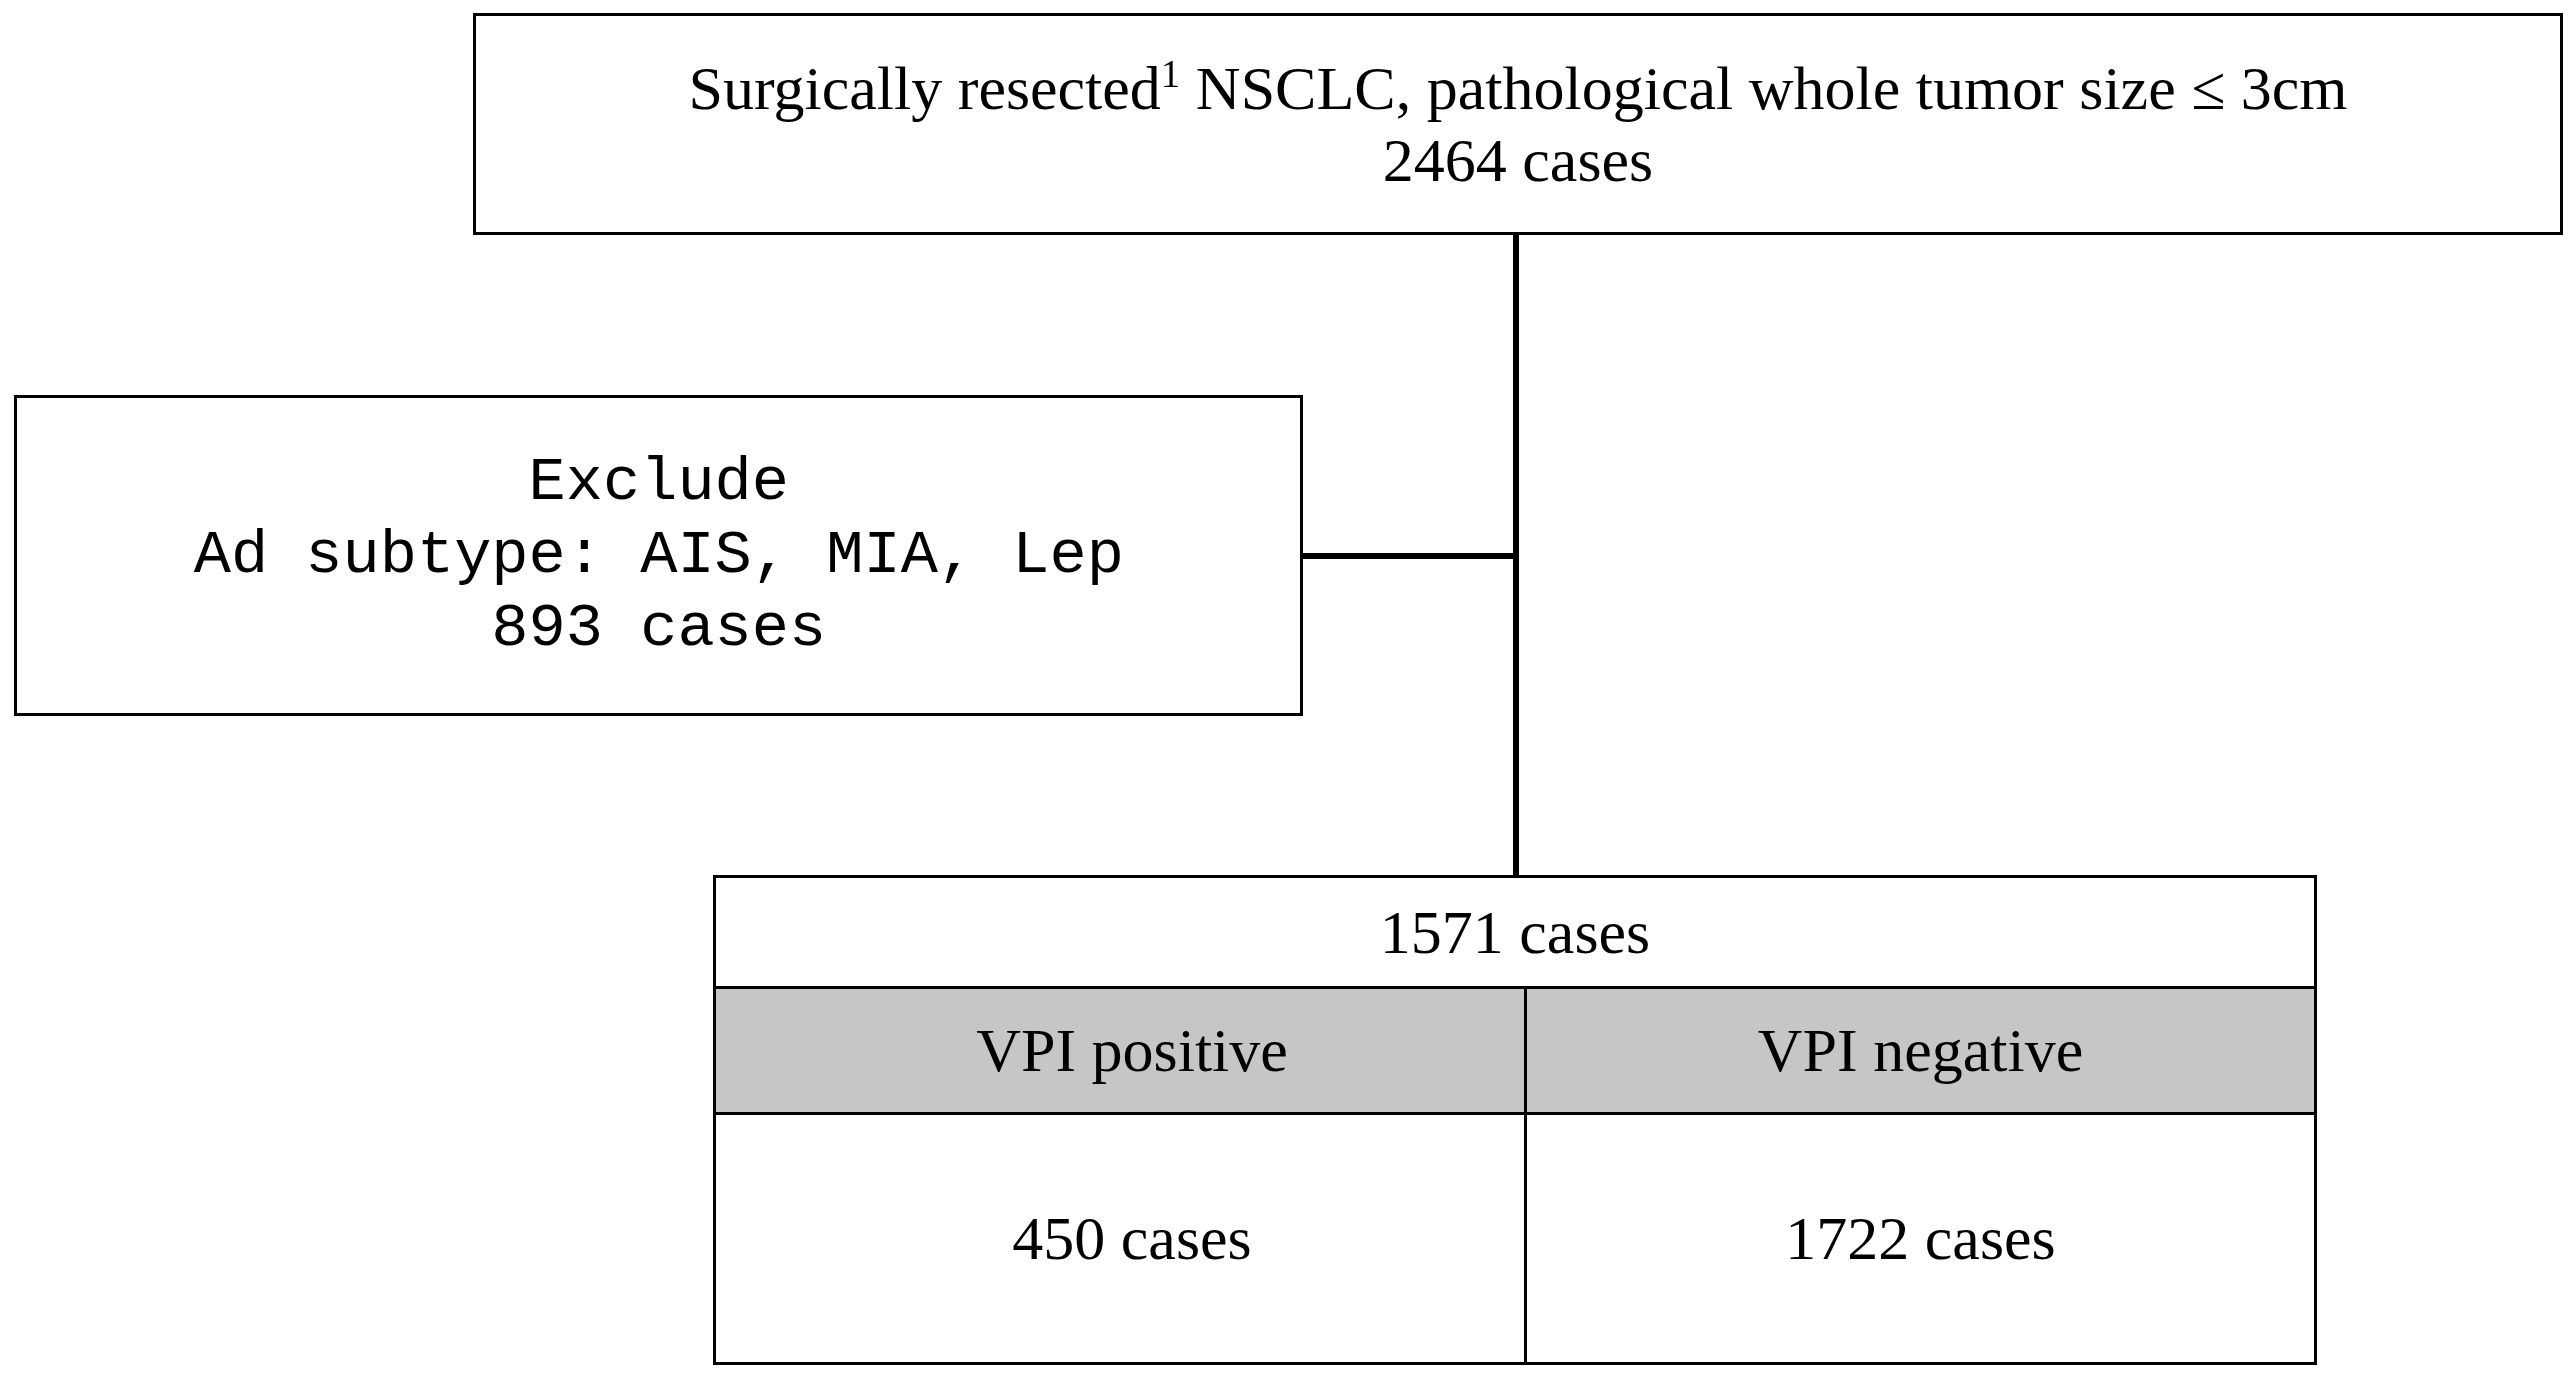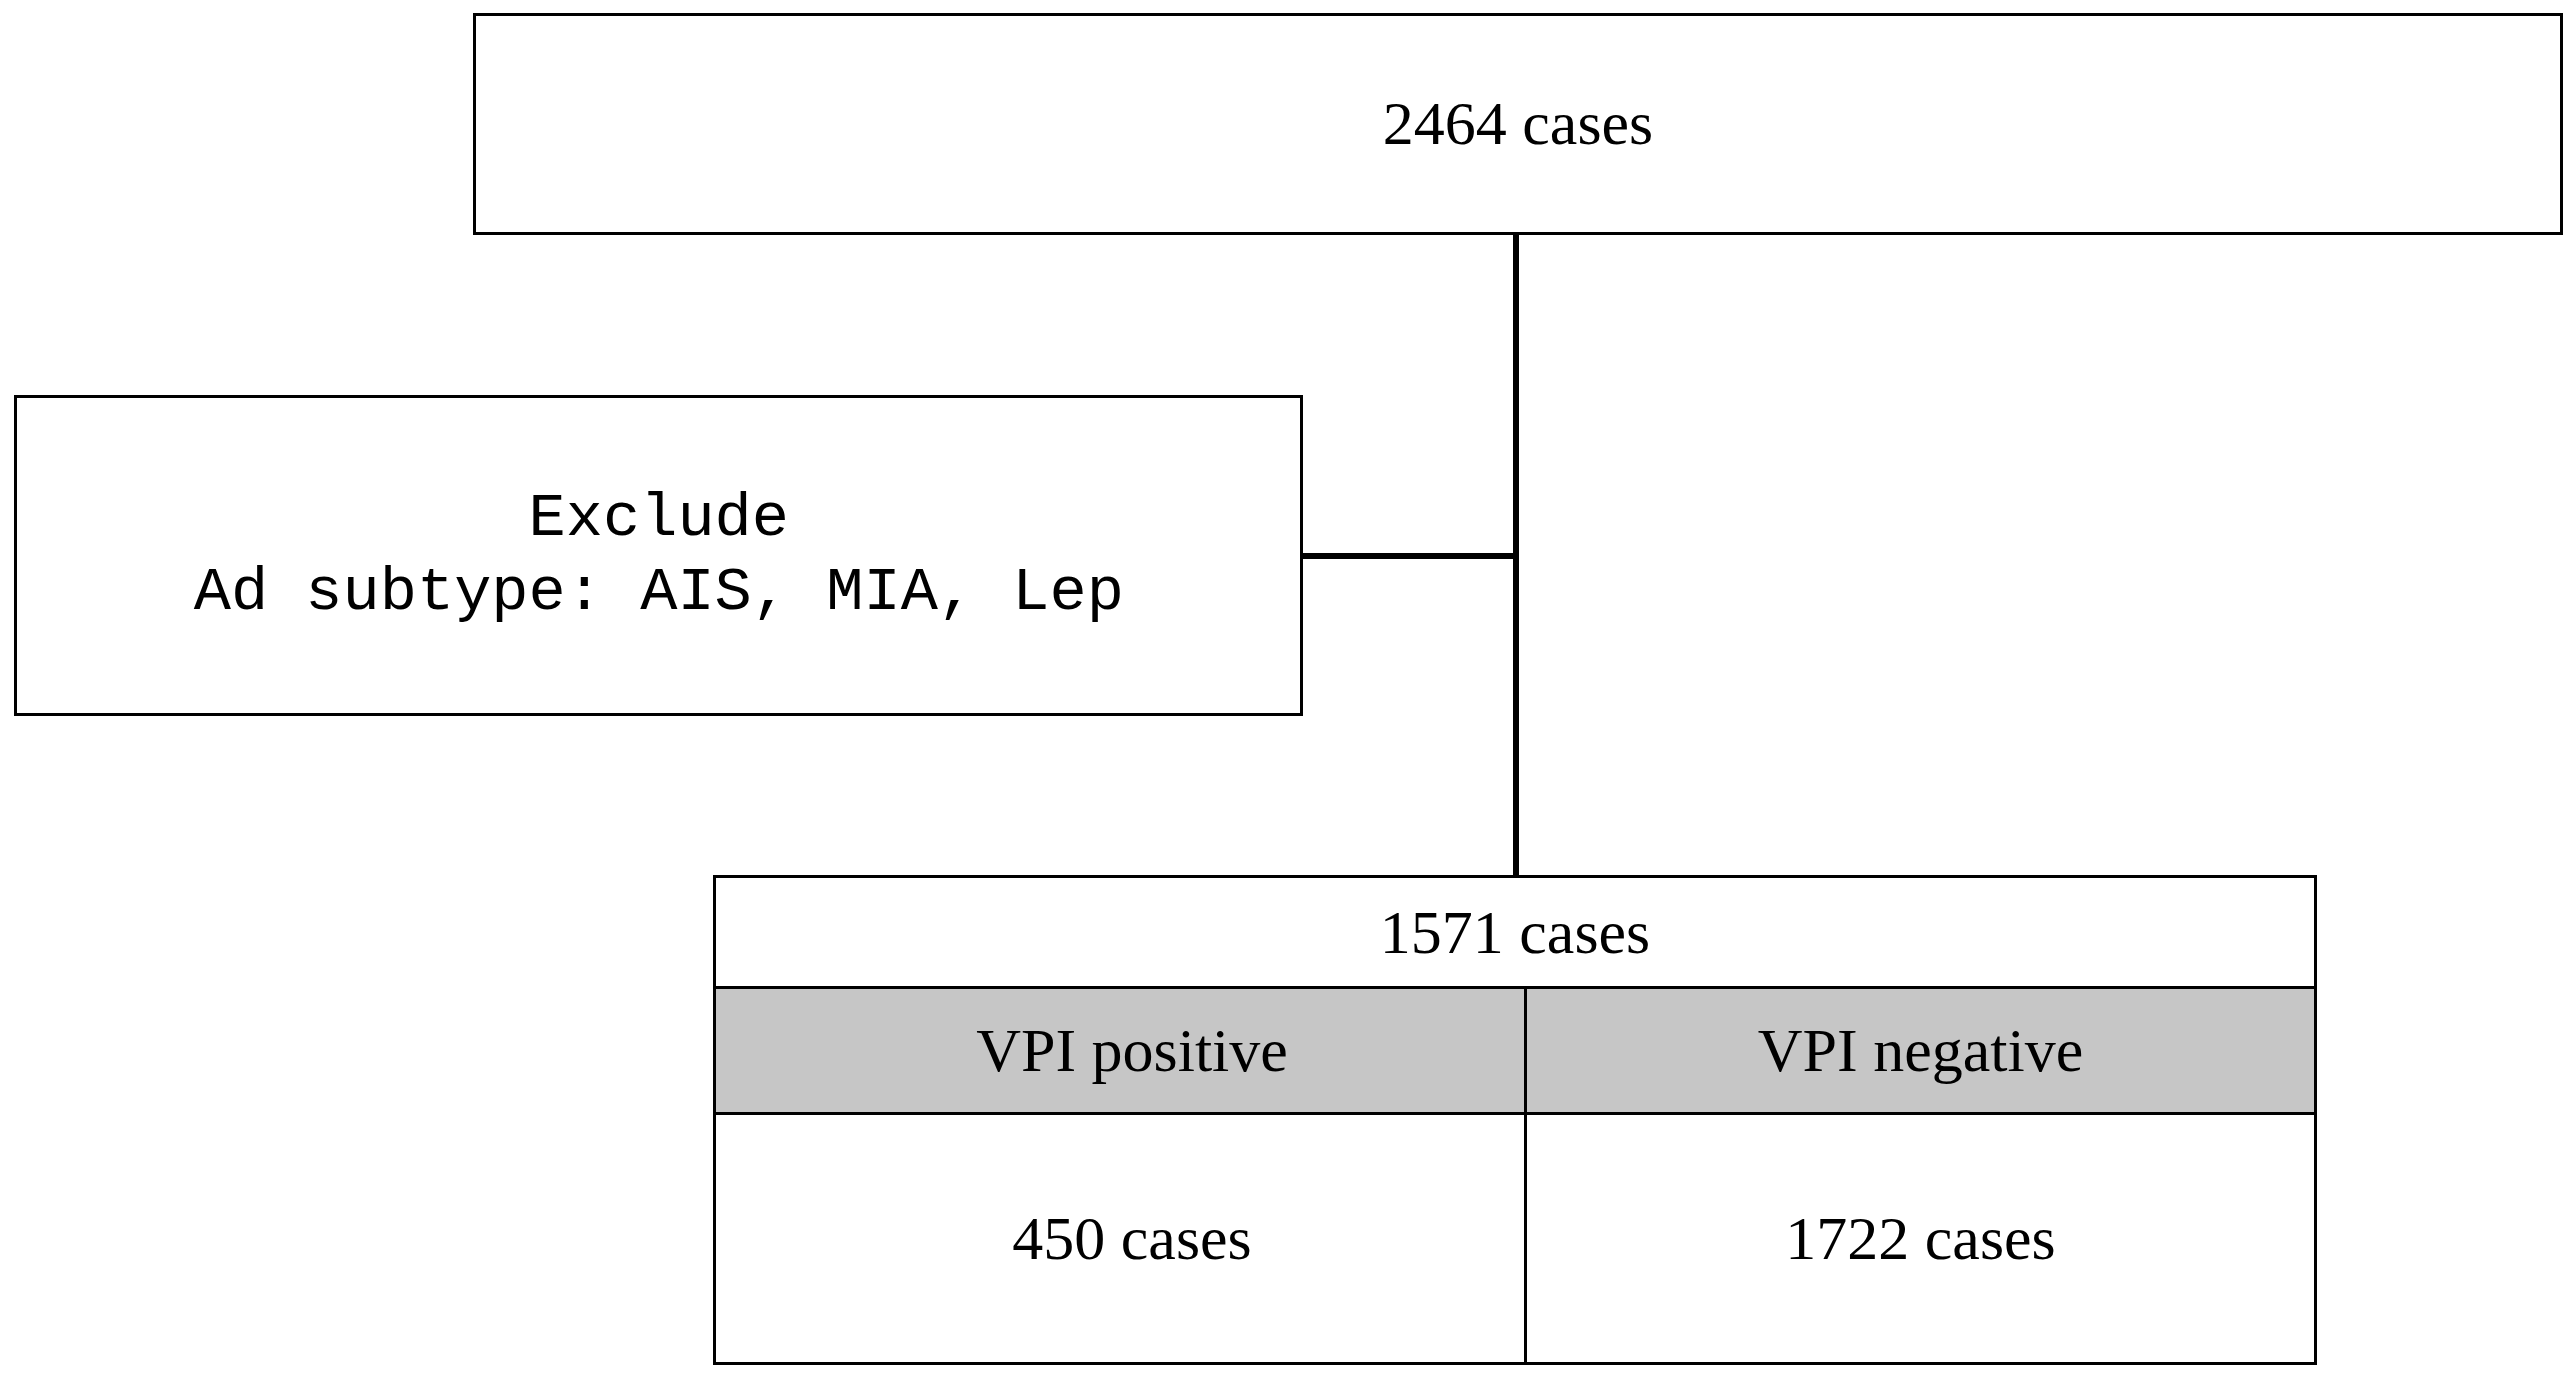--- a/index.html
+++ b/index.html
@@ -121,26 +121,28 @@
     width: 213px;
     height: 5.7px;
   }
 </style>
 </head>
 <body>
 
 <div id="canvas">
 
   <div class="box" id="top-box">
+    <span class="txt"><span>Surgically resected</span><sup>1</sup><span> NSCLC, pathological whole tumor size ≤ 3cm</span></span>
     <span class="txt">2464 cases</span>
   </div>
 
   <div class="box" id="exclude-box">
     <span class="txt">Exclude</span>
     <span class="txt">Ad subtype: AIS, MIA, Lep</span>
+    <span class="txt">893 cases</span>
   </div>
 
   <div class="line" id="trunk"></div>
   <div class="line" id="exclude-connector"></div>
 
   <div class="box" id="result-box">
     <div id="result-total">1571 cases</div>
     <div id="result-header-row">
       <div class="cell left">VPI positive</div>
       <div class="cell">VPI negative</div>

